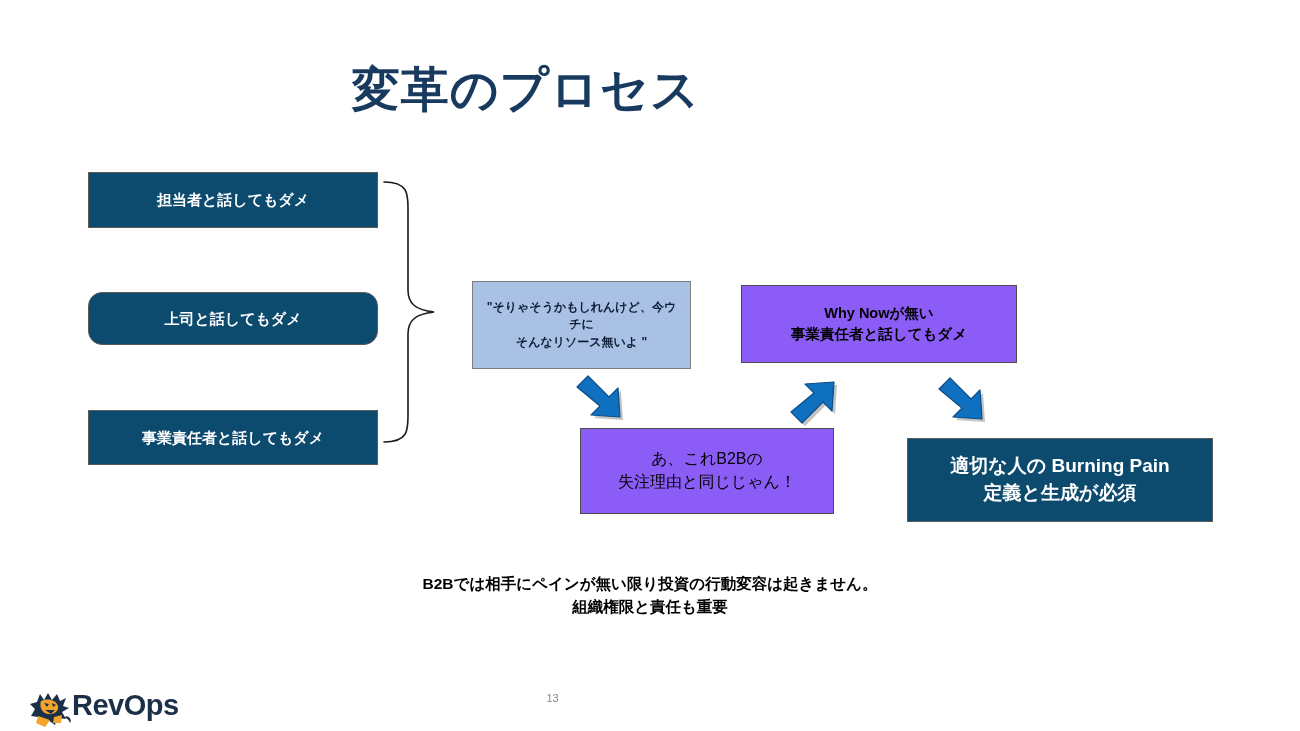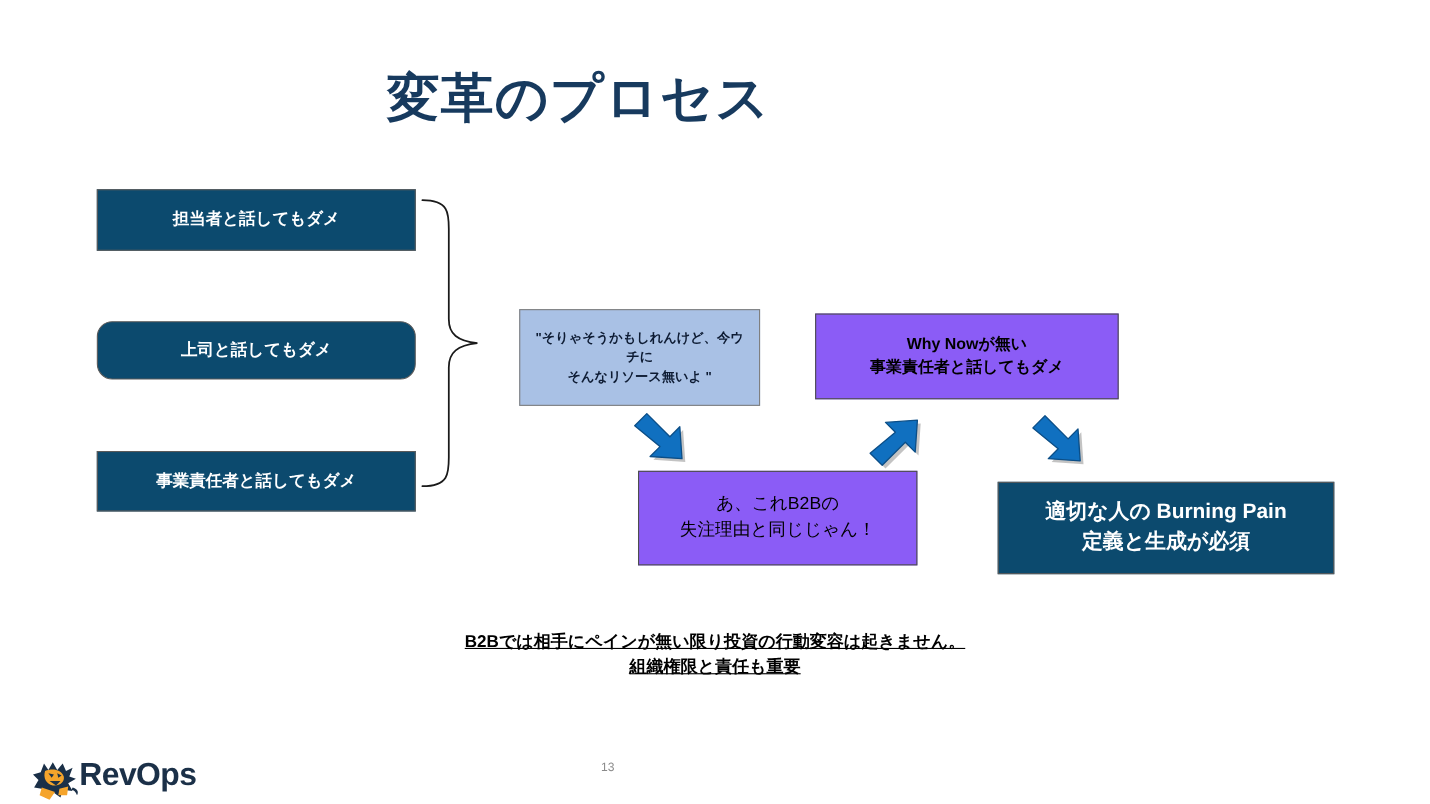--- a/index.html
+++ b/index.html
@@ -98,21 +98,20 @@
   #caption {
     position: absolute;
     left: 0;
     top: 572px;
     width: 1300px;
     text-align: center;
     font-size: 15.5px;
     font-weight: bold;
     color: #000000;
     line-height: 1.5;
-    text-decoration: underline;
   }
 
   
   #logo {
     position: absolute;
     left: 28px;
     top: 689px;
     width: 160px;
     height: 44px;
     display: flex;

